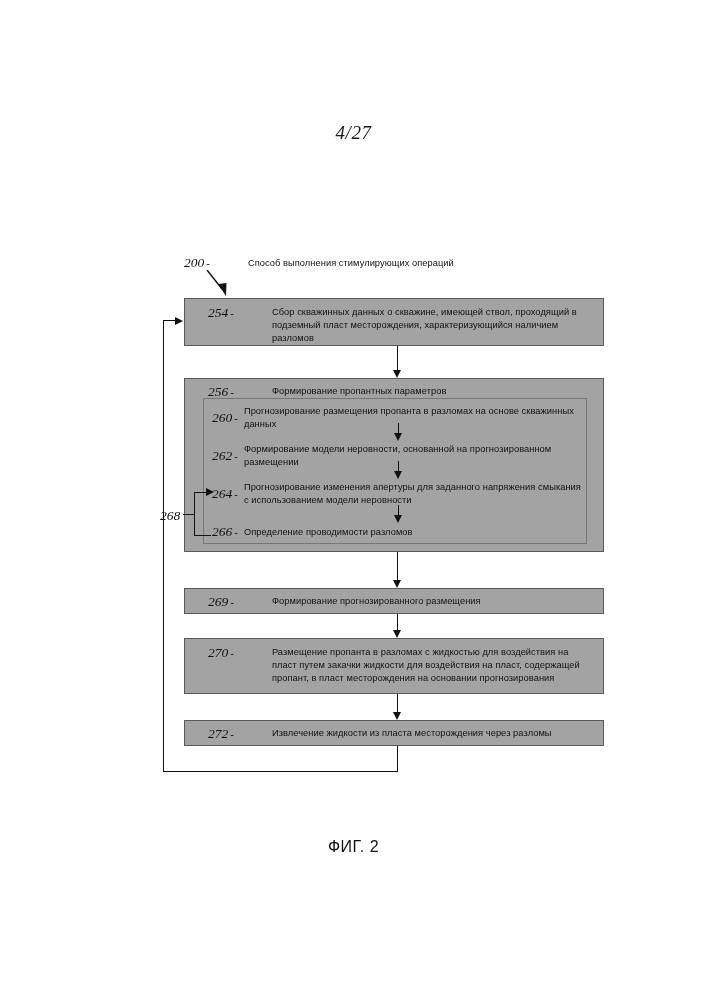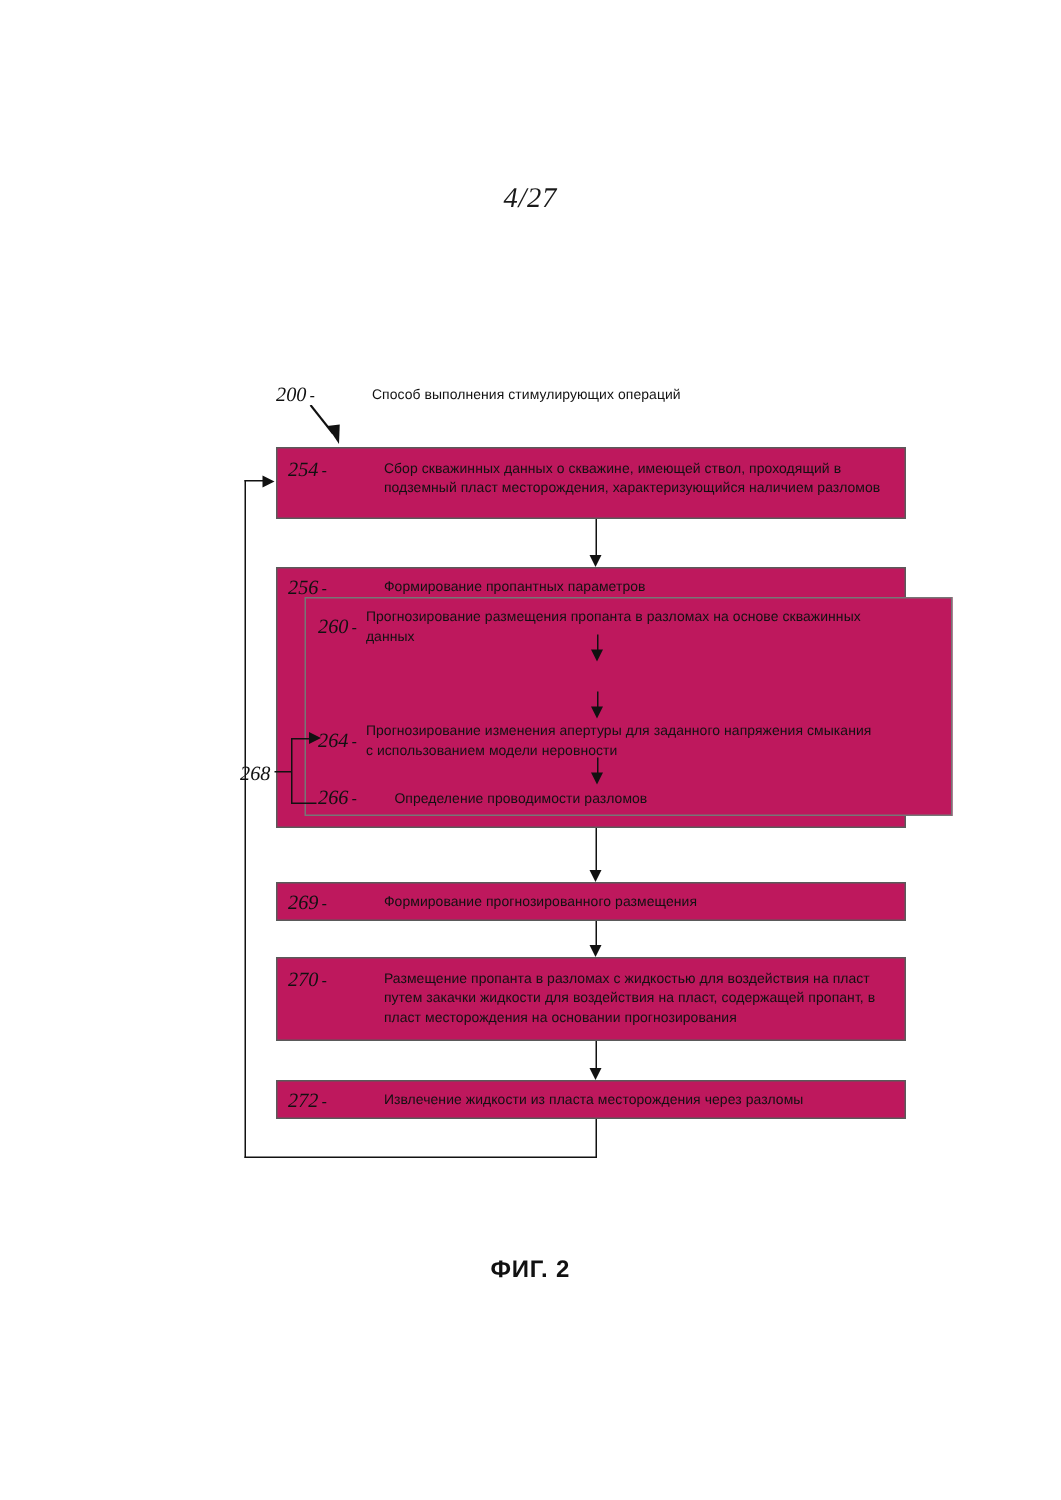--- a/index.html
+++ b/index.html
@@ -32,32 +32,33 @@
     letter-spacing: 0.5px;
     color: #1a1a1a;
   }
   .fig-caption {
     position: absolute;
     left: 0;
     top: 838px;
     width: 707px;
     text-align: center;
     font-family: "Liberation Sans", sans-serif;
-    font-weight: bold;
+    font-weight: normal;
     font-size: 16px;
     letter-spacing: 0.5px;
     color: #111111;
   }
 
   
   .fbox {
     position: absolute;
     box-sizing: border-box;
     border: 1.3px solid #5a5a5a;
-    background: #be185d;
+    background: #a3a3a3;
+    padding-left: 16px;
   }
   .fbox.inner {
     border: 1px solid #767676;
   }
 
   
   .row {
     display: flex;
     align-items: flex-start;
     gap: 32px;
@@ -96,34 +97,34 @@
 
   
   #box-254 { left: 184px; top: 298px; width: 420px; height: 48px; }
   #box-254 .row { padding: 7px 8px 0 7px; }
   #box-254 .num { padding-right: 6px; }
 
   #box-256 { left: 184px; top: 378px; width: 420px; height: 174px; }
   #box-256 > .row { padding: 6px 8px 0 7px; }
   #box-256 > .row .num { padding-right: 6px; }
 
-  #box-inner { left: 203px; top: 398px; width: 432px; height: 146px; }
+  #box-inner { left: 203px; top: 398px; width: 384px; height: 146px; }
 
   .step {
     position: absolute;
     display: flex;
     align-items: flex-start;
   }
   .step .num { padding-right: 6px; padding-top: 6px; }
   .step .txt { padding-top: 0px; }
 
   #step-260 { left: 8px; top: 6px; width: 372px; }
   #step-262 { left: 8px; top: 44px; width: 372px; }
   #step-264 { left: 8px; top: 82px; width: 372px; }
-  #step-266 { left: 8px; top: 126px; width: 372px; gap: 19px; }
+  #step-266 { left: 8px; top: 126px; width: 372px; }
   #step-266 .num { padding-top: 0; }
   #step-266 .txt { padding-top: 1px; }
 
   #box-269 { left: 184px; top: 588px; width: 420px; height: 26px; }
   #box-269 .row { padding: 6px 8px 0 7px; }
   #box-269 .num { padding-right: 6px; }
 
   #box-270 { left: 184px; top: 638px; width: 420px; height: 56px; }
   #box-270 .row { padding: 7px 8px 0 7px; }
   #box-270 .num { padding-right: 6px; }
@@ -218,20 +219,24 @@
   <div class="fbox inner" id="box-inner">
 
     <div class="step" id="step-260">
       <span class="num"><span>260</span><span class="dash">-</span></span>
       <span class="txt">Прогнозирование размещения пропанта в разломах на основе скважинных данных</span>
     </div>
 
     <div class="vline" style="left:193.5px; top:24px; height:12px;"></div>
     <div class="arrow-down" style="left:189.5px; top:34px;"></div>
 
+    <div class="step" id="step-262">
+      <span class="num"><span>262</span><span class="dash">-</span></span>
+      <span class="txt">Формирование модели неровности, основанной на прогнозированном размещении</span>
+    </div>
 
     <div class="vline" style="left:193.5px; top:62px; height:12px;"></div>
     <div class="arrow-down" style="left:189.5px; top:72px;"></div>
 
     <div class="step" id="step-264">
       <span class="num"><span>264</span><span class="dash">-</span></span>
       <span class="txt">Прогнозирование изменения апертуры для заданного напряжения смыкания с использованием модели неровности</span>
     </div>
 
     <div class="vline" style="left:193.5px; top:106px; height:12px;"></div>

